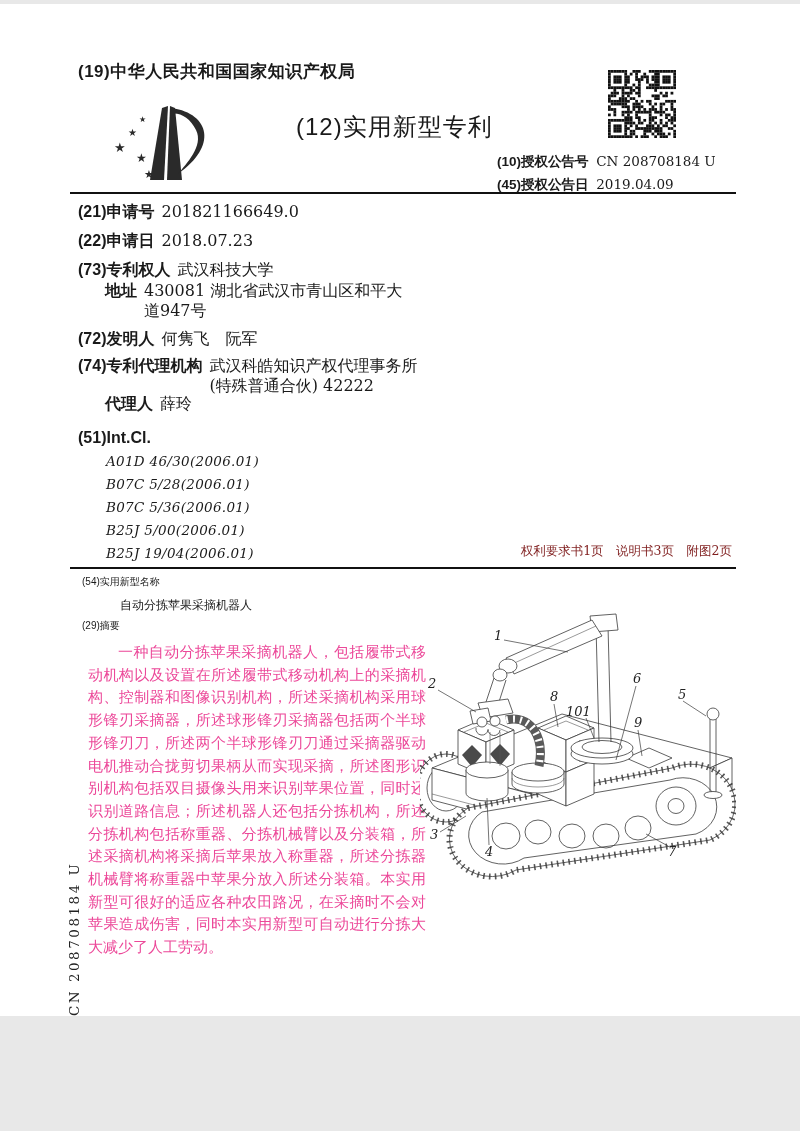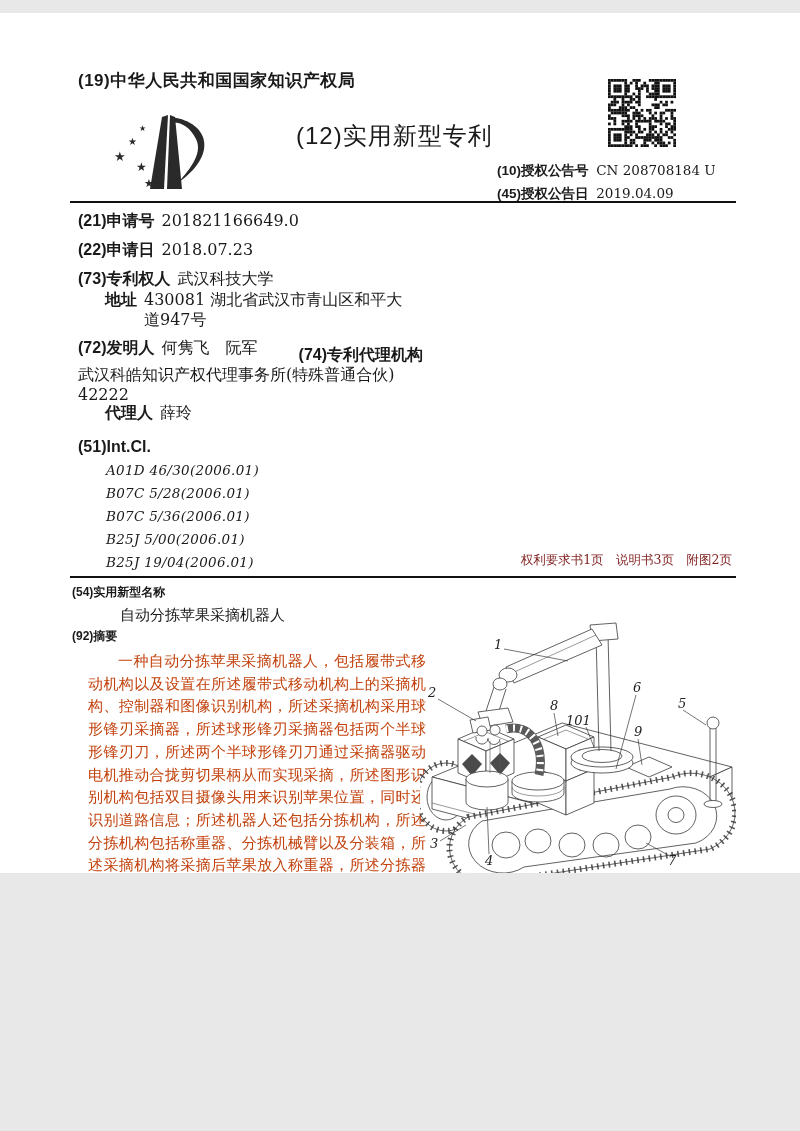--- a/index.html
+++ b/index.html
@@ -1,18 +1,18 @@
 <!DOCTYPE html>
 <html><head>
 <meta charset="utf-8">
 <style>
   * { margin:0; padding:0; box-sizing:border-box; }
   html,body { background:#e8e8e8; }
   .page {
-    position:relative; width:800px; height:860px; margin:13px auto;
+    position:relative; width:800px; height:1012px; margin:4px auto;
     background:#ffffff; color:#1a1a1a; overflow:hidden;
     font-family:"Liberation Sans", sans-serif;
   }
   .serif { font-family:"DejaVu Serif", serif; }
   .abs { position:absolute; }
 
   .office-line { left:78px; top:56px; font-size:17px; font-weight:600; letter-spacing:.5px; }
   .doc-type   { left:296px; top:107px; font-size:24px; font-weight:400; letter-spacing:1px; }
   .logo       { left:112px; top:90px; width:114px; height:96px; }
   .qr         { left:608px; top:66px; width:68px; height:68px; }
@@ -27,26 +27,26 @@
   .field { position:absolute; display:flex; width:352px; line-height:20px; }
   .f-lbl { font-weight:700; white-space:nowrap; margin-right:7px;text-align:right; }
   .f-val { font-family:"DejaVu Serif", serif; }
   .sub { padding-left:27px; }
   .intcl-list { position:absolute; left:106px; top:446px; width:280px; }
   .intcl-item { font-family:"DejaVu Serif", serif; font-style:italic; font-size:13.5px;
                 line-height:23px; letter-spacing:.3px; }
   .pages-info { left:430px; top:539px; width:302px; text-align:right;
                 font-family:"DejaVu Serif", serif; font-size:12.5px; color:#7f1d1d; }
 
-  .sec-lbl { left:72px; font-size:12px; font-weight:700; }
+  .sec-lbl { left:82px; font-size:10px; font-weight:400; }
   .title-lbl { top:571px; }
-  .title-val { left:120px; top:593px; font-size:15px; }
+  .title-val { left:120px; top:593px; font-size:12px; }
   .abs-lbl   { top:615px; }
   .abstract  { left:88px; top:637px; width:338px; font-size:15px; line-height:22.7px;
-               text-align:justify; text-indent:2em; color:#c2410c; }
+               text-align:justify; text-indent:2em; color:#ec4899; }
 
   .figure { left:420px; top:604px; width:316px; height:282px; }
 
   .side-code { left:66px; top:1012px; transform:rotate(-90deg); transform-origin:0 0;
                font-family:"DejaVu Serif", serif; font-size:13.5px; letter-spacing:2.5px;
                color:#222; white-space:nowrap; }
 
   svg text.fig-num { font-family:"DejaVu Serif", serif; font-style:italic; font-size:13px; fill:#222; }
   svg .ln   { stroke:#3a3a3a; stroke-width:.8; fill:none; }
   svg .lnw  { stroke:#3a3a3a; stroke-width:.8; fill:#fff; }
@@ -454,21 +454,21 @@
   <div class="field sub" style="left:78px; top:277px; width:330px;">
     <span class="f-lbl">地址</span>
     <span class="f-val">430081 湖北省武汉市青山区和平大道947号</span>
   </div>
 
   <div class="field" style="left:78px; top:325px;">
     <span class="f-lbl">(72)发明人</span>
     <span class="f-val">何隽飞　阮军</span>
   </div>
 
-  <div class="field" style="left:78px; top:332px;flex-direction:column;">
+  <div class="field" style="left:78px; top:352px;">
     <span class="f-lbl">(74)专利代理机构</span>
     <span class="f-val">武汉科皓知识产权代理事务所(特殊普通合伙) 42222</span>
   </div>
   <div class="field sub" style="left:78px; top:390px;">
     <span class="f-lbl">代理人</span>
     <span class="f-val">薛玲</span>
   </div>
 
   <div class="field" style="left:78px; top:424px;">
     <span class="f-lbl">(51)Int.Cl.</span>
@@ -480,21 +480,21 @@
     <div class="intcl-item">B25J 5/00(2006.01)</div>
     <div class="intcl-item">B25J 19/04(2006.01)</div>
   </div>
 
   <div class="abs pages-info">权利要求书1页　说明书3页　附图2页</div>
 
   <div class="abs rule rule-2"></div>
 
   <div class="abs sec-lbl title-lbl">(54)实用新型名称</div>
   <div class="abs serif title-val">自动分拣苹果采摘机器人</div>
-  <div class="abs sec-lbl abs-lbl">(92)摘要</div>
+  <div class="abs sec-lbl abs-lbl">(29)摘要</div>
   <div class="abs serif abstract">一种自动分拣苹果采摘机器人，包括履带式移动机构以及设置在所述履带式移动机构上的采摘机构、控制器和图像识别机构，所述采摘机构采用球形锋刃采摘器，所述球形锋刃采摘器包括两个半球形锋刃刀，所述两个半球形锋刃刀通过采摘器驱动电机推动合拢剪切果柄从而实现采摘，所述图形识别机构包括双目摄像头用来识别苹果位置，同时还识别道路信息；所述机器人还包括分拣机构，所述分拣机构包括称重器、分拣机械臂以及分装箱，所述采摘机构将采摘后苹果放入称重器，所述分拣器机械臂将称重器中苹果分放入所述分装箱。本实用新型可很好的适应各种农田路况，在采摘时不会对苹果造成伤害，同时本实用新型可自动进行分拣大大减少了人工劳动。</div>
 
   <div class="abs figure">
     <svg viewBox="0 0 316 282" width="316" height="282">
 
       <g>
         <ellipse class="lnw" cx="26" cy="180" rx="30" ry="34"></ellipse>
         <ellipse class="links" cx="26" cy="180" rx="30" ry="34"></ellipse>
         <ellipse class="ln" cx="26" cy="180" rx="19" ry="23"></ellipse>
         <ellipse class="ln" cx="26" cy="180" rx="9" ry="11"></ellipse>

